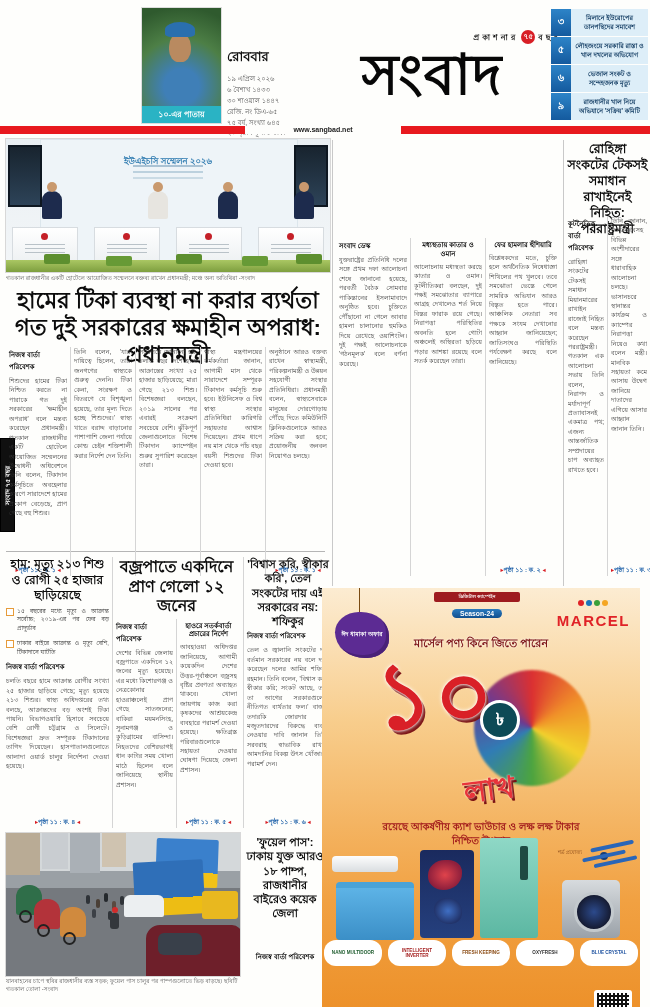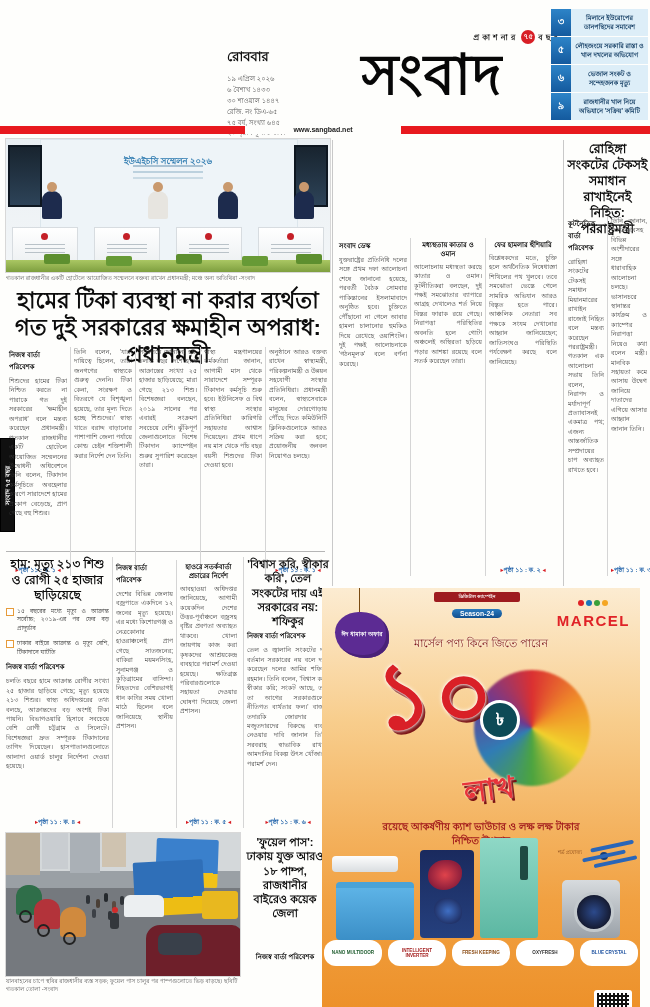--- a/index.html
+++ b/index.html
@@ -118,21 +118,21 @@
           border-radius:46% 54% 42% 58%;display:flex;align-items:center;justify-content:center;text-align:center;
           font-size:6px;font-weight:bold;line-height:1.3;padding:2px;box-shadow:inset -3px -3px 0 #4a2178;}
   .seasonwrap{position:absolute;left:112px;top:4px;width:86px;text-align:center;}
   .campaign{display:block;background:#9e1b1f;color:#fff;font-size:4.6px;font-weight:bold;padding:1px 0;border-radius:2px;}
   .season{display:inline-block;margin-top:2px;background:linear-gradient(#2a7bc0,#11508f);color:#fff;
           font-size:6.8px;font-weight:bold;padding:1px 8px;border-radius:6px;}
   .mlogo{position:absolute;right:10px;top:6px;text-align:center;}
   .micon{display:inline-block;width:6px;height:6px;border-radius:50%;background:#e02227;
          box-shadow:8px 0 0 #1b75bb,16px 0 0 #3aa13a,24px 0 0 #f5a623;margin-bottom:2px;margin-right:24px;}
   .mtext{font-size:15px;font-weight:900;color:#e02227;letter-spacing:1.5px;}
-  .adintro{position:absolute;left:84px;top:48px;width:150px;text-align:center;font-size:11px;font-weight:400;
+  .adintro{position:absolute;left:84px;top:48px;width:150px;text-align:center;font-size:11px;font-weight:700;
            color:#7d1416;line-height:1.3;text-shadow:0 0 2px #fff,0 0 4px #ffe9c4;}
   .swirl{position:absolute;left:152px;top:82px;width:116px;height:116px;border-radius:50%;opacity:.9;
          background:conic-gradient(#d81f26,#f08a1e,#f2d324,#3aa13a,#1b75bb,#5c2b93,#d81f26);filter:blur(1px);}
   .bignum{position:absolute;left:52px;top:62px;font-size:92px;font-weight:900;color:#d92027;line-height:1;
           text-shadow:0 0 2px #fff,0 0 4px #fff,3px 4px 0 #7a1012;}
   .taka{position:absolute;left:158px;top:112px;width:34px;height:34px;border-radius:50%;background:#0d4a56;
         border:3px solid #fff;color:#fff;font-size:17px;font-weight:bold;text-align:center;line-height:34px;}
   .lakh{position:absolute;left:142px;top:178px;font-size:30px;font-weight:900;color:#e8343a;transform:rotate(-7deg);
         text-shadow:0 0 2px #fff,2px 3px 0 #7a1012;}
   .addetails{position:absolute;left:58px;top:232px;width:202px;text-align:center;font-size:10px;font-weight:800;
@@ -164,20 +164,24 @@
   .qr{position:absolute;right:8px;bottom:6px;width:32px;height:32px;background:#fff;border-radius:3px;padding:3px;}
   .qrin{width:100%;height:100%;
         background:repeating-linear-gradient(0deg,#111 0 2px,transparent 2px 4px),
                    repeating-linear-gradient(90deg,#111 0 2px,transparent 2px 4px);}
 </style>
 </head>
 <body>
 
 <div id="page">
 
+  <div class="abs promo" id="promo2">
+    <div class="ph"></div>
+    <div class="lbl">১০-এর পাতায়</div>
+  </div>
 
   <div class="abs dateblock">
     <div class="day">রোববার</div>
     <div class="dline">১৯ এপ্রিল ২০২৬</div>
     <div class="dline">৬ বৈশাখ ১৪৩৩</div>
     <div class="dline">৩০ শাওয়াল ১৪৪৭</div>
     <div class="dline">রেজি. নং ডিএ-৬৫</div>
     <div class="dline">৭৫ বর্ষ, সংখ্যা ৬৪৫</div>
     <div class="dline">২০ পৃষ্ঠা : মূল্য ৮ টাকা</div>
   </div>
@@ -296,20 +300,21 @@
     </div>
     <div class="bul">
       <span>ঢাকার বাইরে আক্রান্ত ও মৃত্যু বেশি, টিকাদানে ঘাটতি</span>
     </div>
     <div class="byline">নিজস্ব বার্তা পরিবেশক</div>
     <div class="ctext">চলতি বছরে হামে আক্রান্ত রোগীর সংখ্যা ২৫ হাজার ছাড়িয়ে গেছে; মৃত্যু হয়েছে ২১৩ শিশুর। স্বাস্থ্য অধিদপ্তরের তথ্য বলছে, আক্রান্তদের বড় অংশই টিকা পায়নি। বিভাগওয়ারি হিসাবে সবচেয়ে বেশি রোগী চট্টগ্রাম ও সিলেটে। বিশেষজ্ঞরা দ্রুত সম্পূরক টিকাদানের তাগিদ দিয়েছেন। হাসপাতালগুলোতে আলাদা ওয়ার্ড চালুর নির্দেশনা দেওয়া হয়েছে।</div>
     <div class="jump">পৃষ্ঠা ১১ : ক. ৪</div>
   </div>
 
   <div class="abs" style="left:113px;top:557px;width:127px;height:271px;display:flex;flex-direction:column;">
+    <div class="h4">বজ্রপাতে একদিনে প্রাণ গেলো ১২ জনের</div>
     <div class="cols" style="flex:1;overflow:hidden;margin-top:3px;">
       <div class="col">
         <div class="byline">নিজস্ব বার্তা পরিবেশক</div>
         <div class="ctext">দেশের বিভিন্ন জেলায় বজ্রপাতে একদিনে ১২ জনের মৃত্যু হয়েছে। এর মধ্যে কিশোরগঞ্জ ও নেত্রকোনার হাওরাঞ্চলেই প্রাণ গেছে সাতজনের; বাকিরা ময়মনসিংহ, সুনামগঞ্জ ও কুড়িগ্রামের বাসিন্দা। নিহতদের বেশিরভাগই ধান কাটার সময় খোলা মাঠে ছিলেন বলে জানিয়েছে স্থানীয় প্রশাসন।</div>
       </div>
       <div class="col">
         <div class="sub">হাওরে সতর্কবার্তা প্রচারের নির্দেশ</div>
         <div class="ctext">আবহাওয়া অধিদপ্তর জানিয়েছে, আগামী কয়েকদিন দেশের উত্তর-পূর্বাঞ্চলে বজ্রসহ বৃষ্টির প্রবণতা অব্যাহত থাকবে। খোলা জায়গায় কাজ করা কৃষকদের আশ্রয়কেন্দ্র ব্যবহারে পরামর্শ দেওয়া হয়েছে। ক্ষতিগ্রস্ত পরিবারগুলোকে সহায়তা দেওয়ার ঘোষণা দিয়েছে জেলা প্রশাসন।</div>
         <div class="jump">পৃষ্ঠা ১১ : ক. ৫</div>
       </div>

